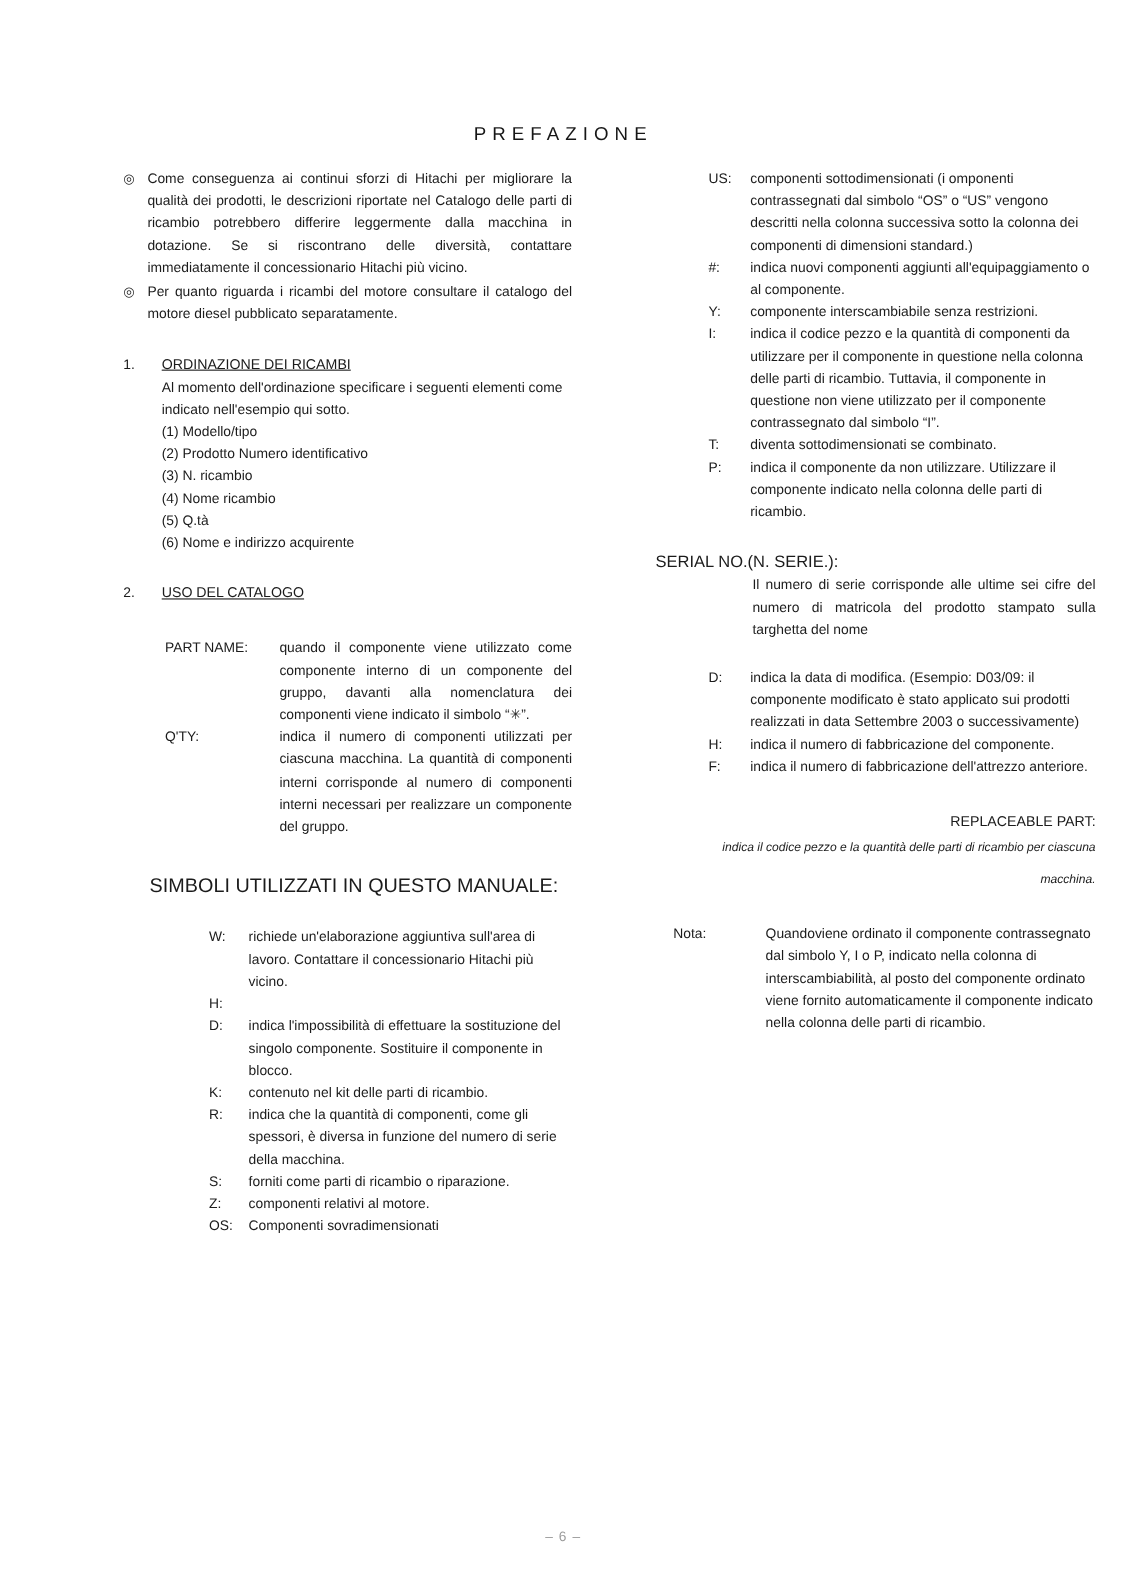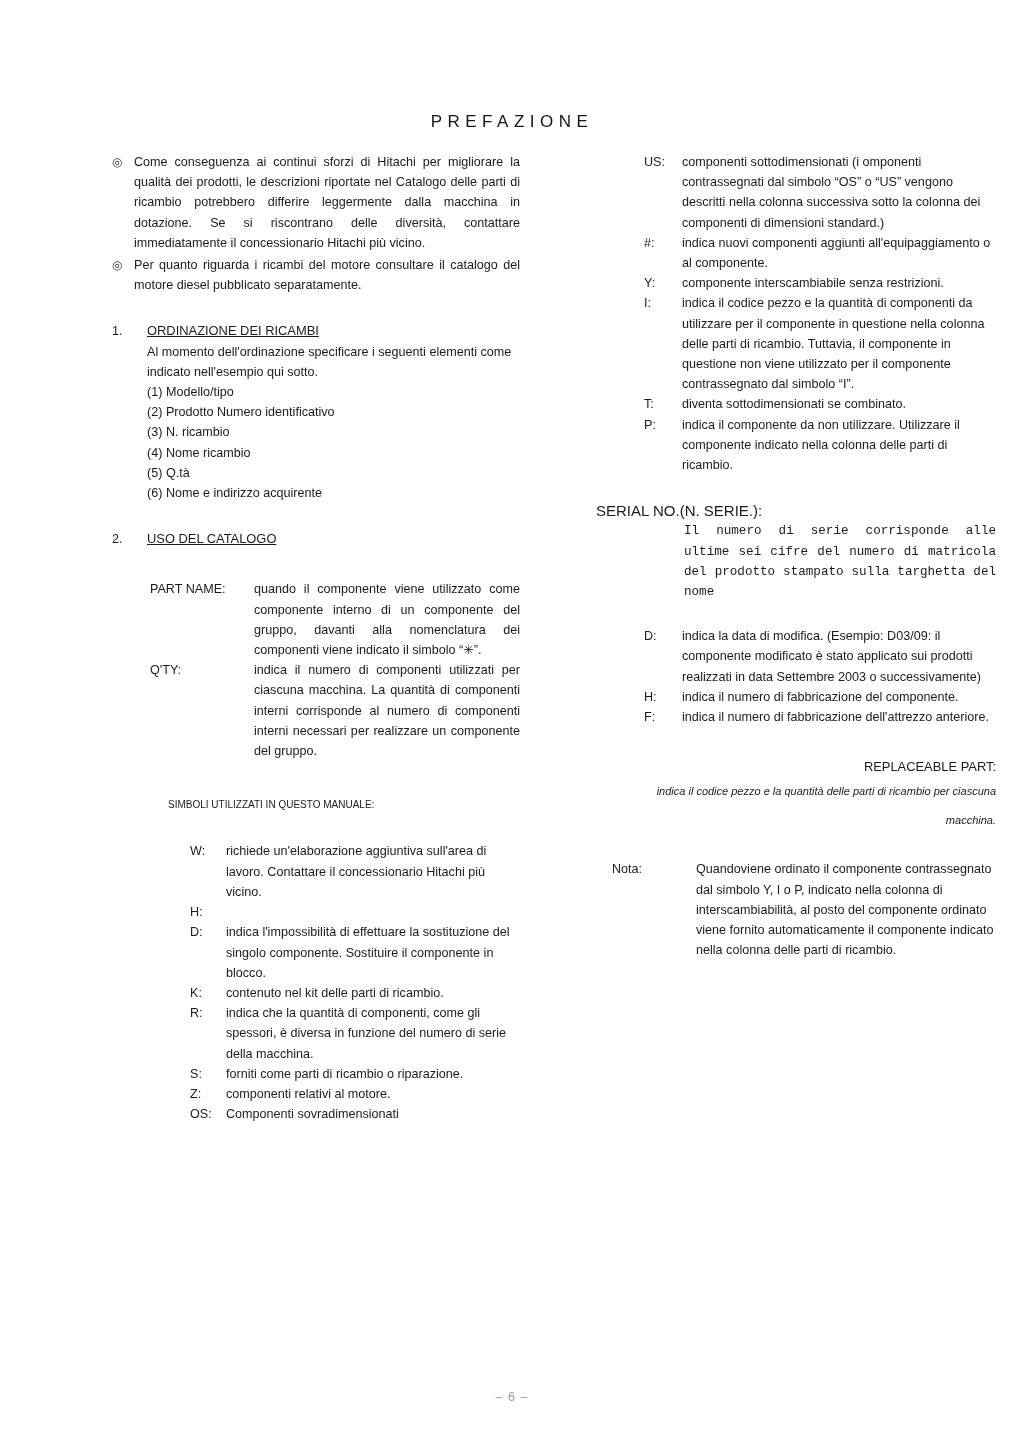--- a/index.html
+++ b/index.html
@@ -103,21 +103,21 @@
     line-height: 20.2px;
   }
 
   
   .pn-block { margin-top: 30px; margin-left: 38px; }
   .pn-block .deflabel { width: 104px; flex: 0 0 104px; }
   .pn-block .defbody  { text-align: justify; }
 
   
   .simboli { margin-top: 34px; margin-left: 24px; }
-  .simboli-head { font-size: 10px; line-height: 20.2px; margin-left: 32px; }
+  .simboli-head { font-size: 18px; line-height: 20.2px; }
   .simboli-intro {
     margin-left: 24px;
     font-size: 12.6px;
     line-height: 20.2px;
     text-align: justify;
   }
 
   
   .sym-list { margin-top: 26px; margin-left: 78px; }
   .sym-list .deflabel { width: 36px; flex: 0 0 36px; }
@@ -126,21 +126,20 @@
   .rsym-list { margin-left: 48px; }
   .rsym-list .deflabel { width: 38px; flex: 0 0 38px; }
 
   .serial-block { margin-top: 26px; }
   .serial-head { font-size: 15px; line-height: 20.2px; }
   .serial-body {
     margin-left: 88px;
     font-size: 12.6px;
     line-height: 20.2px;
     text-align: justify;
-    font-family: Liberation Mono, monospace;
   }
 
   .dhf-list { margin-top: 24px; margin-left: 48px; }
   .dhf-list .deflabel { width: 38px; flex: 0 0 38px; }
 
   .rep-block { margin-top: 30px; text-align: right; }
   .rep-head { font-size: 12.9px; line-height: 20.2px; }
   .rep-body {
     margin-left: 24px;
     font-size: 11px;

